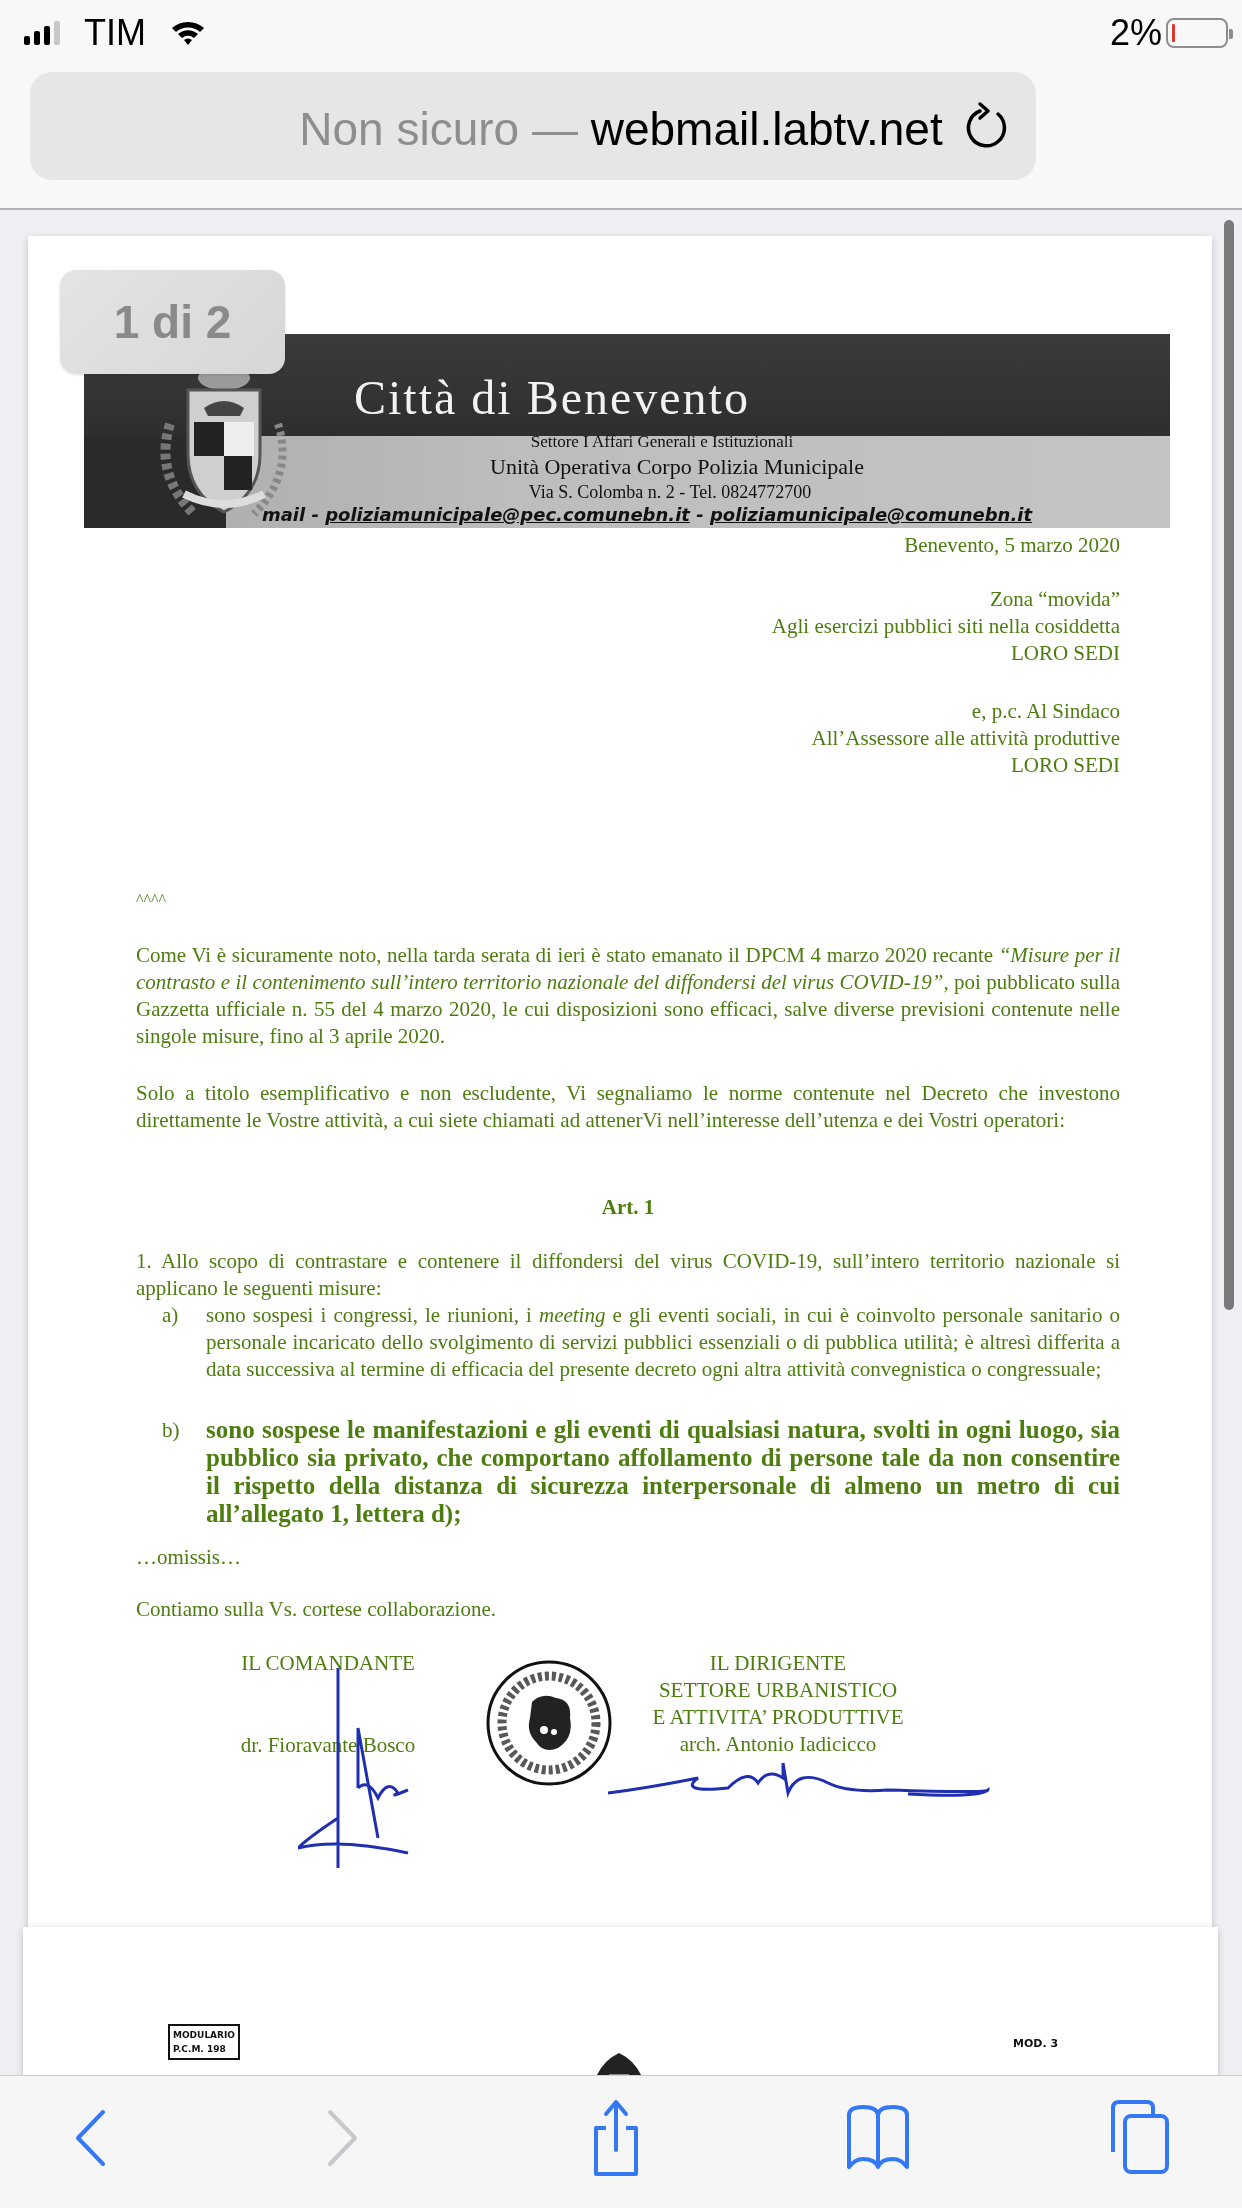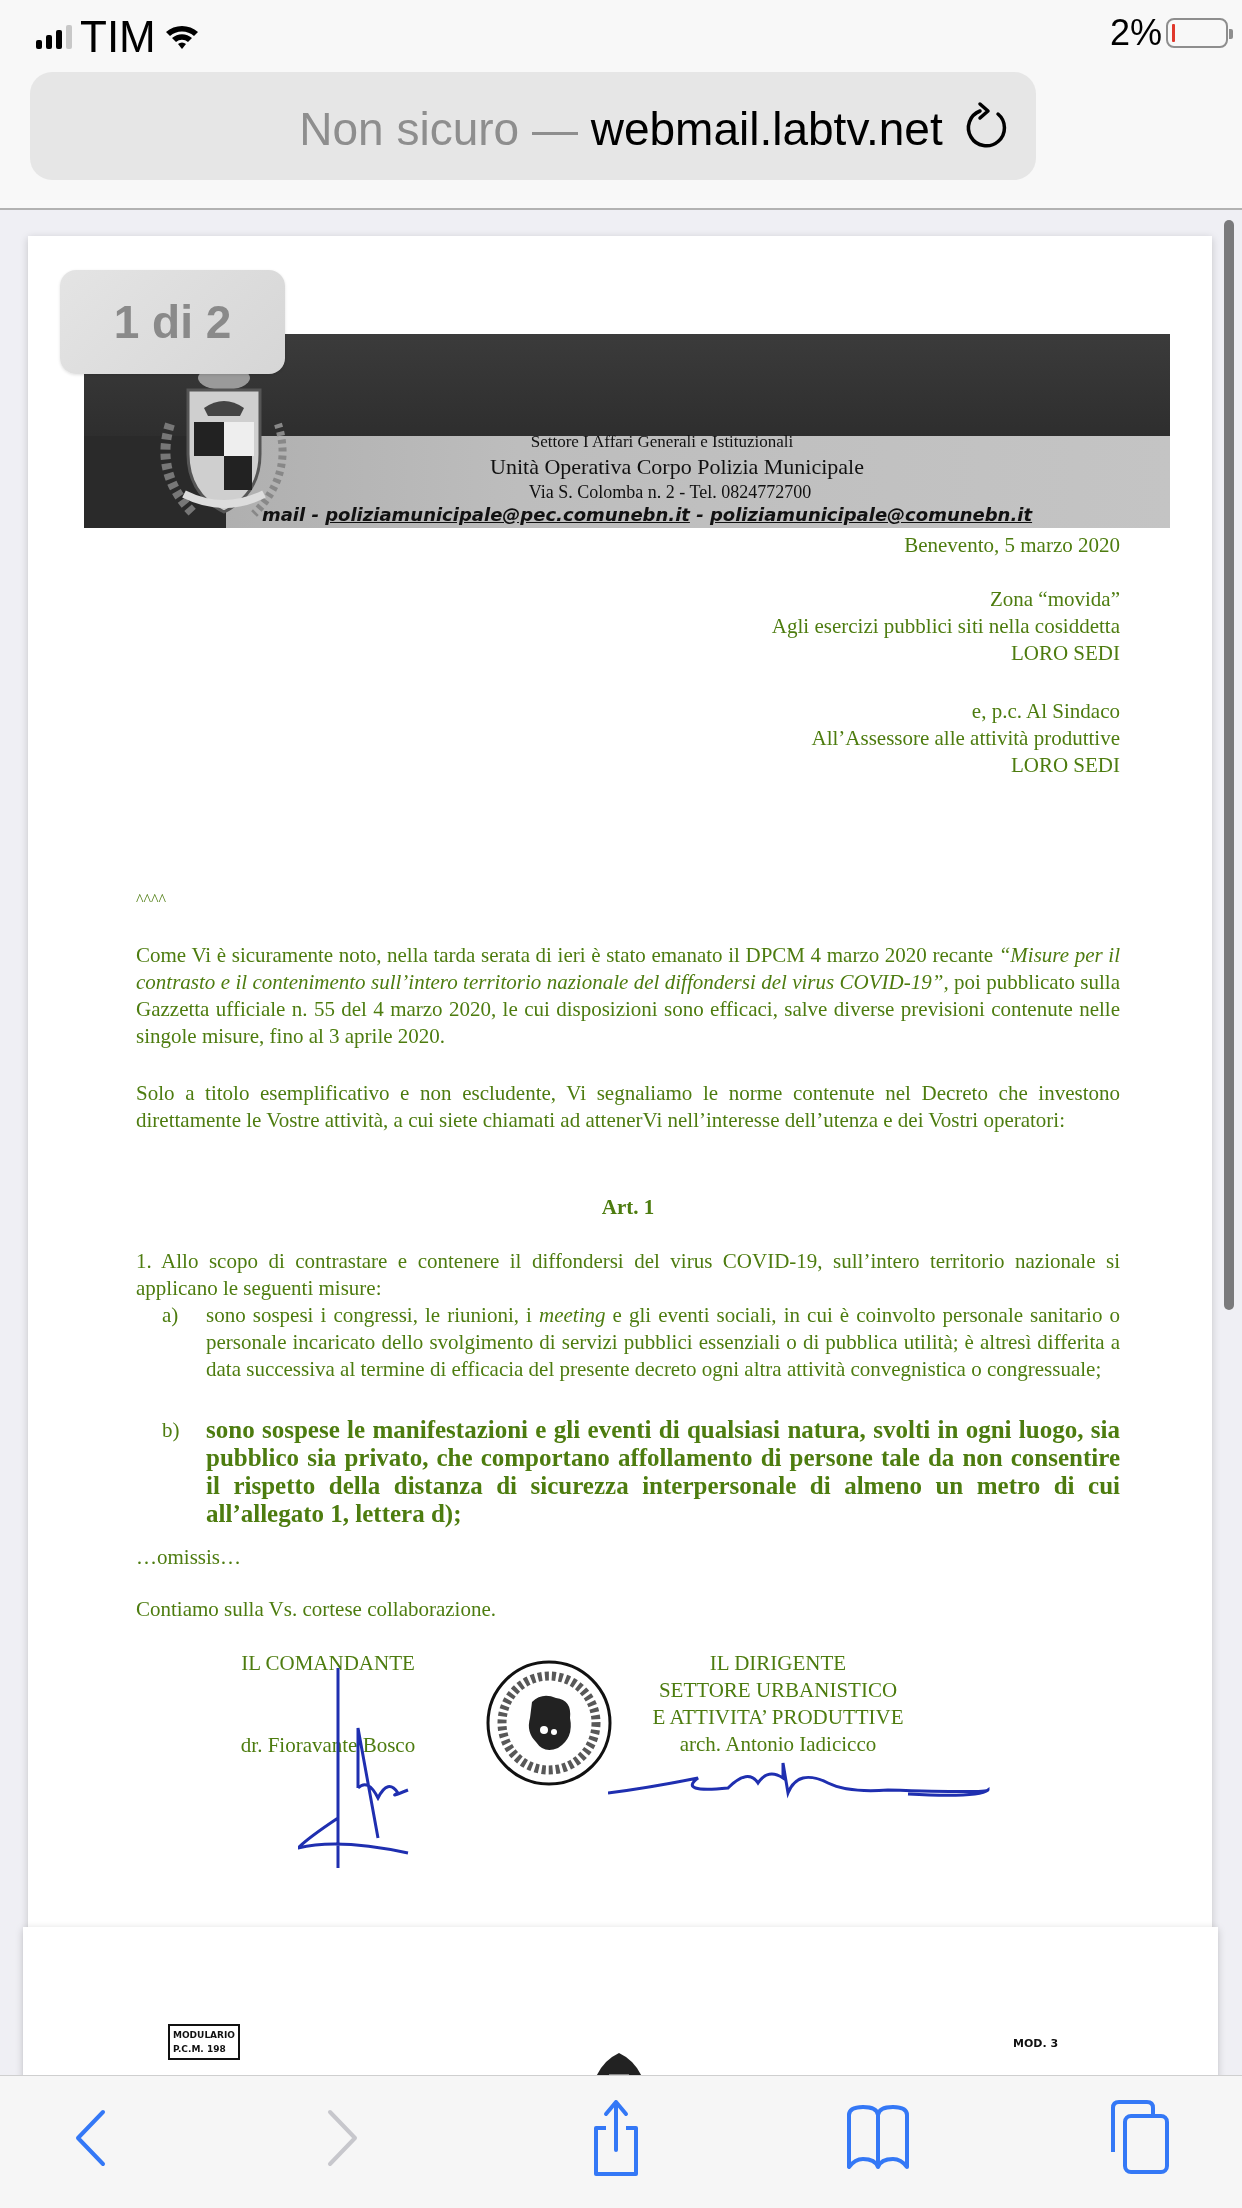--- a/index.html
+++ b/index.html
@@ -1,18 +1,18 @@
 <!DOCTYPE html>
 <html><head>
 <meta charset="utf-8">
 <style>
   * { box-sizing: border-box; margin: 0; padding: 0; }
   html, body { width: 1242px; height: 2208px; overflow: hidden; background: #efeff4; font-family: "Liberation Sans", sans-serif; }
   .statusbar { position: absolute; left: 0; top: 0; width: 1242px; height: 62px; background: #f8f8f8; }
-  .sb-left { position: absolute; left: 36px; top: 12px; display: flex; align-items: center; gap: 8px; font-size: 44px; color: #000; }
+  .sb-left { position: absolute; left: 24px; top: 12px; display: flex; align-items: center; gap: 24px; font-size: 36px; color: #000; }
   .signal { display: flex; align-items: flex-end; gap: 4px; height: 24px; }
   .signal span { width: 6px; background: #000; border-radius: 2px; }
   .signal span.off { background: #c8c8c8; }
   .sb-time { position: absolute; left: 0; width: 1242px; top: 10px; text-align: center; font-size: 36px; font-weight: bold; color: #000; }
   .sb-right { position: absolute; right: 14px; top: 12px; display: flex; align-items: center; gap: 4px; font-size: 36px; color: #000; }
   .battery { width: 62px; height: 30px; border: 2px solid #8e8e8e; border-radius: 8px; position: relative; }
   .battery::after { content: ""; position: absolute; right: -7px; top: 9px; width: 4px; height: 10px; background: #8e8e8e; border-radius: 0 2px 2px 0; }
   .battery .lvl { position: absolute; left: 4px; top: 4px; width: 3px; height: 18px; background: #e0382c; border-radius: 1px; }
 
   .navbar { position: absolute; left: 0; top: 62px; width: 1242px; height: 148px; background: #f8f8f8; border-bottom: 2px solid #b2b2b2; }
@@ -131,20 +131,21 @@
         <ellipse cx="80" cy="14" rx="26" ry="12" fill="#9a9a9a"></ellipse>
         <path d="M44 26 H116 V90 Q116 130 80 148 Q44 130 44 90 Z" fill="#cfcfcf" stroke="#555" stroke-width="3"></path>
         <rect x="50" y="58" width="30" height="34" fill="#222"></rect>
         <rect x="80" y="58" width="30" height="34" fill="#eee"></rect>
         <rect x="80" y="92" width="28" height="34" fill="#222"></rect>
         <path d="M60 44 Q80 30 100 44 L96 52 L64 52 Z" fill="#444"></path>
         <path d="M26 60 Q10 110 50 150" fill="none" stroke="#777" stroke-width="10" stroke-dasharray="6 4"></path>
         <path d="M134 60 Q150 110 110 150" fill="none" stroke="#888" stroke-width="8" stroke-dasharray="4 4"></path>
         <path d="M40 130 Q80 150 120 130" fill="none" stroke="#ddd" stroke-width="8"></path>
       </svg>
+      <div class="lh-title">Città di Benevento</div>
       <div class="lh-line lh-l1">Settore I Affari Generali e Istituzionali</div>
       <div class="lh-line lh-l2">Unità Operativa Corpo Polizia Municipale</div>
       <div class="lh-line lh-l3">Via S. Colomba n. 2 - Tel. 0824772700</div>
       <div class="lh-line lh-l4"><span>mail - </span><u>poliziamunicipale@pec.comunebn.it</u><span> - </span><u>poliziamunicipale@comunebn.it</u></div>
     </div>
 
     <div class="doc date right">Benevento, 5 marzo 2020</div>
 
     <div class="doc recips right">
       <div>Zona “movida”</div>

